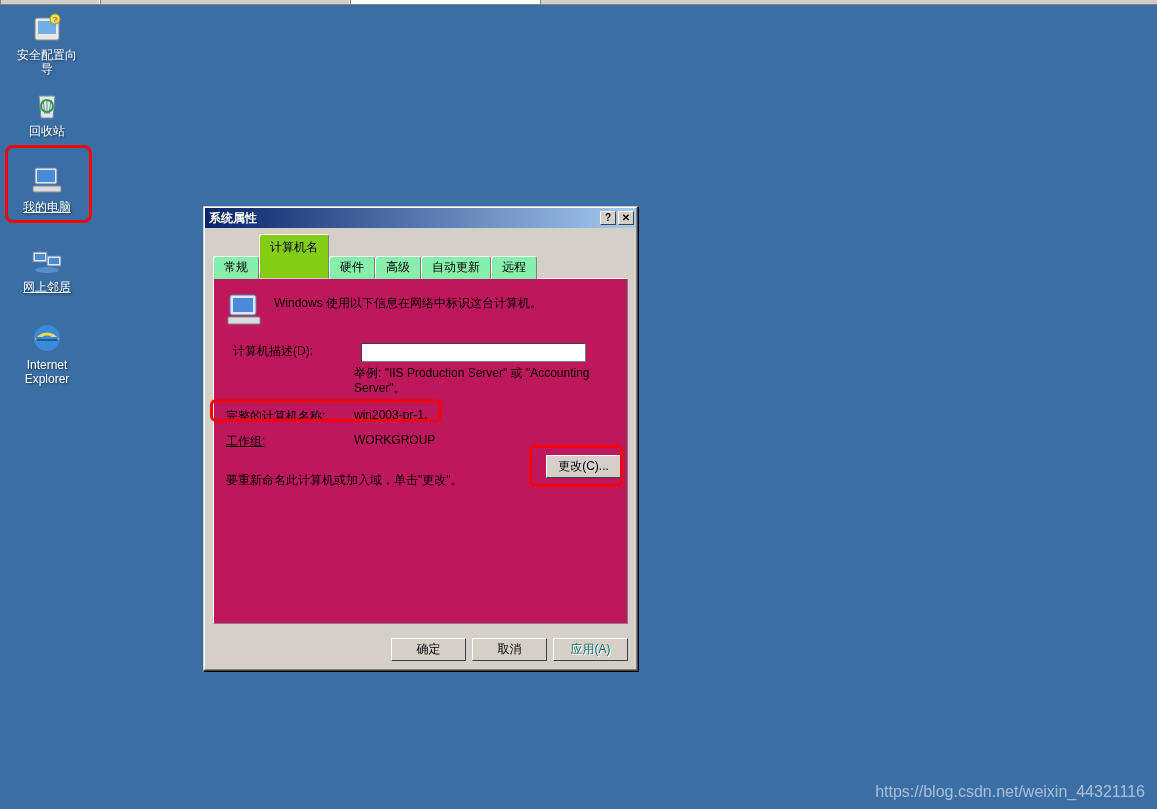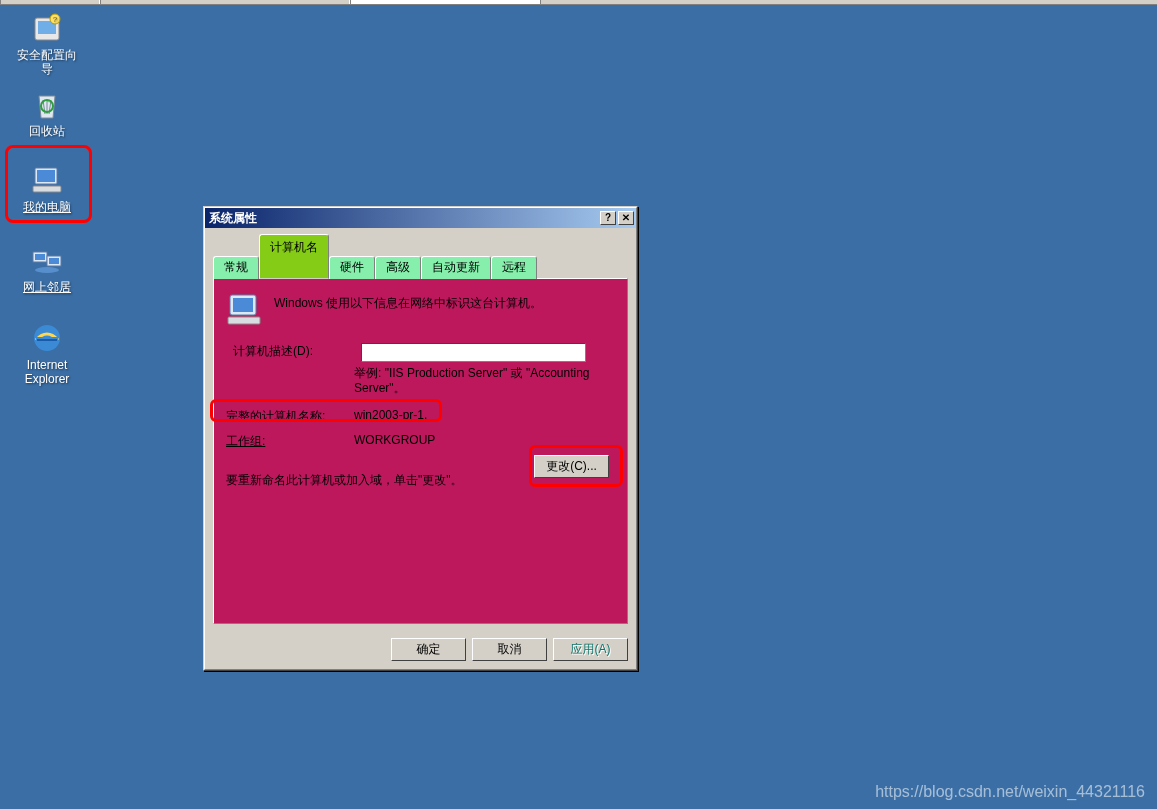--- a/index.html
+++ b/index.html
@@ -199,21 +199,21 @@
   }
   .btn.disabled { color:#0f766e; text-shadow:1px 1px 0 #fff;}
   .btn-row {
     padding: 8px 8px 8px;
     display:flex;
     justify-content:flex-end;
     gap:6px;
   }
   .change-btn-wrap {
     position:absolute;
-    right:18px;
+    right:6px;
     top:176px;
   }
 
   
   .hl-inline {
     border:3px solid #ff0000;
     border-radius:6px;
     position:absolute;
     pointer-events:none;
   }

